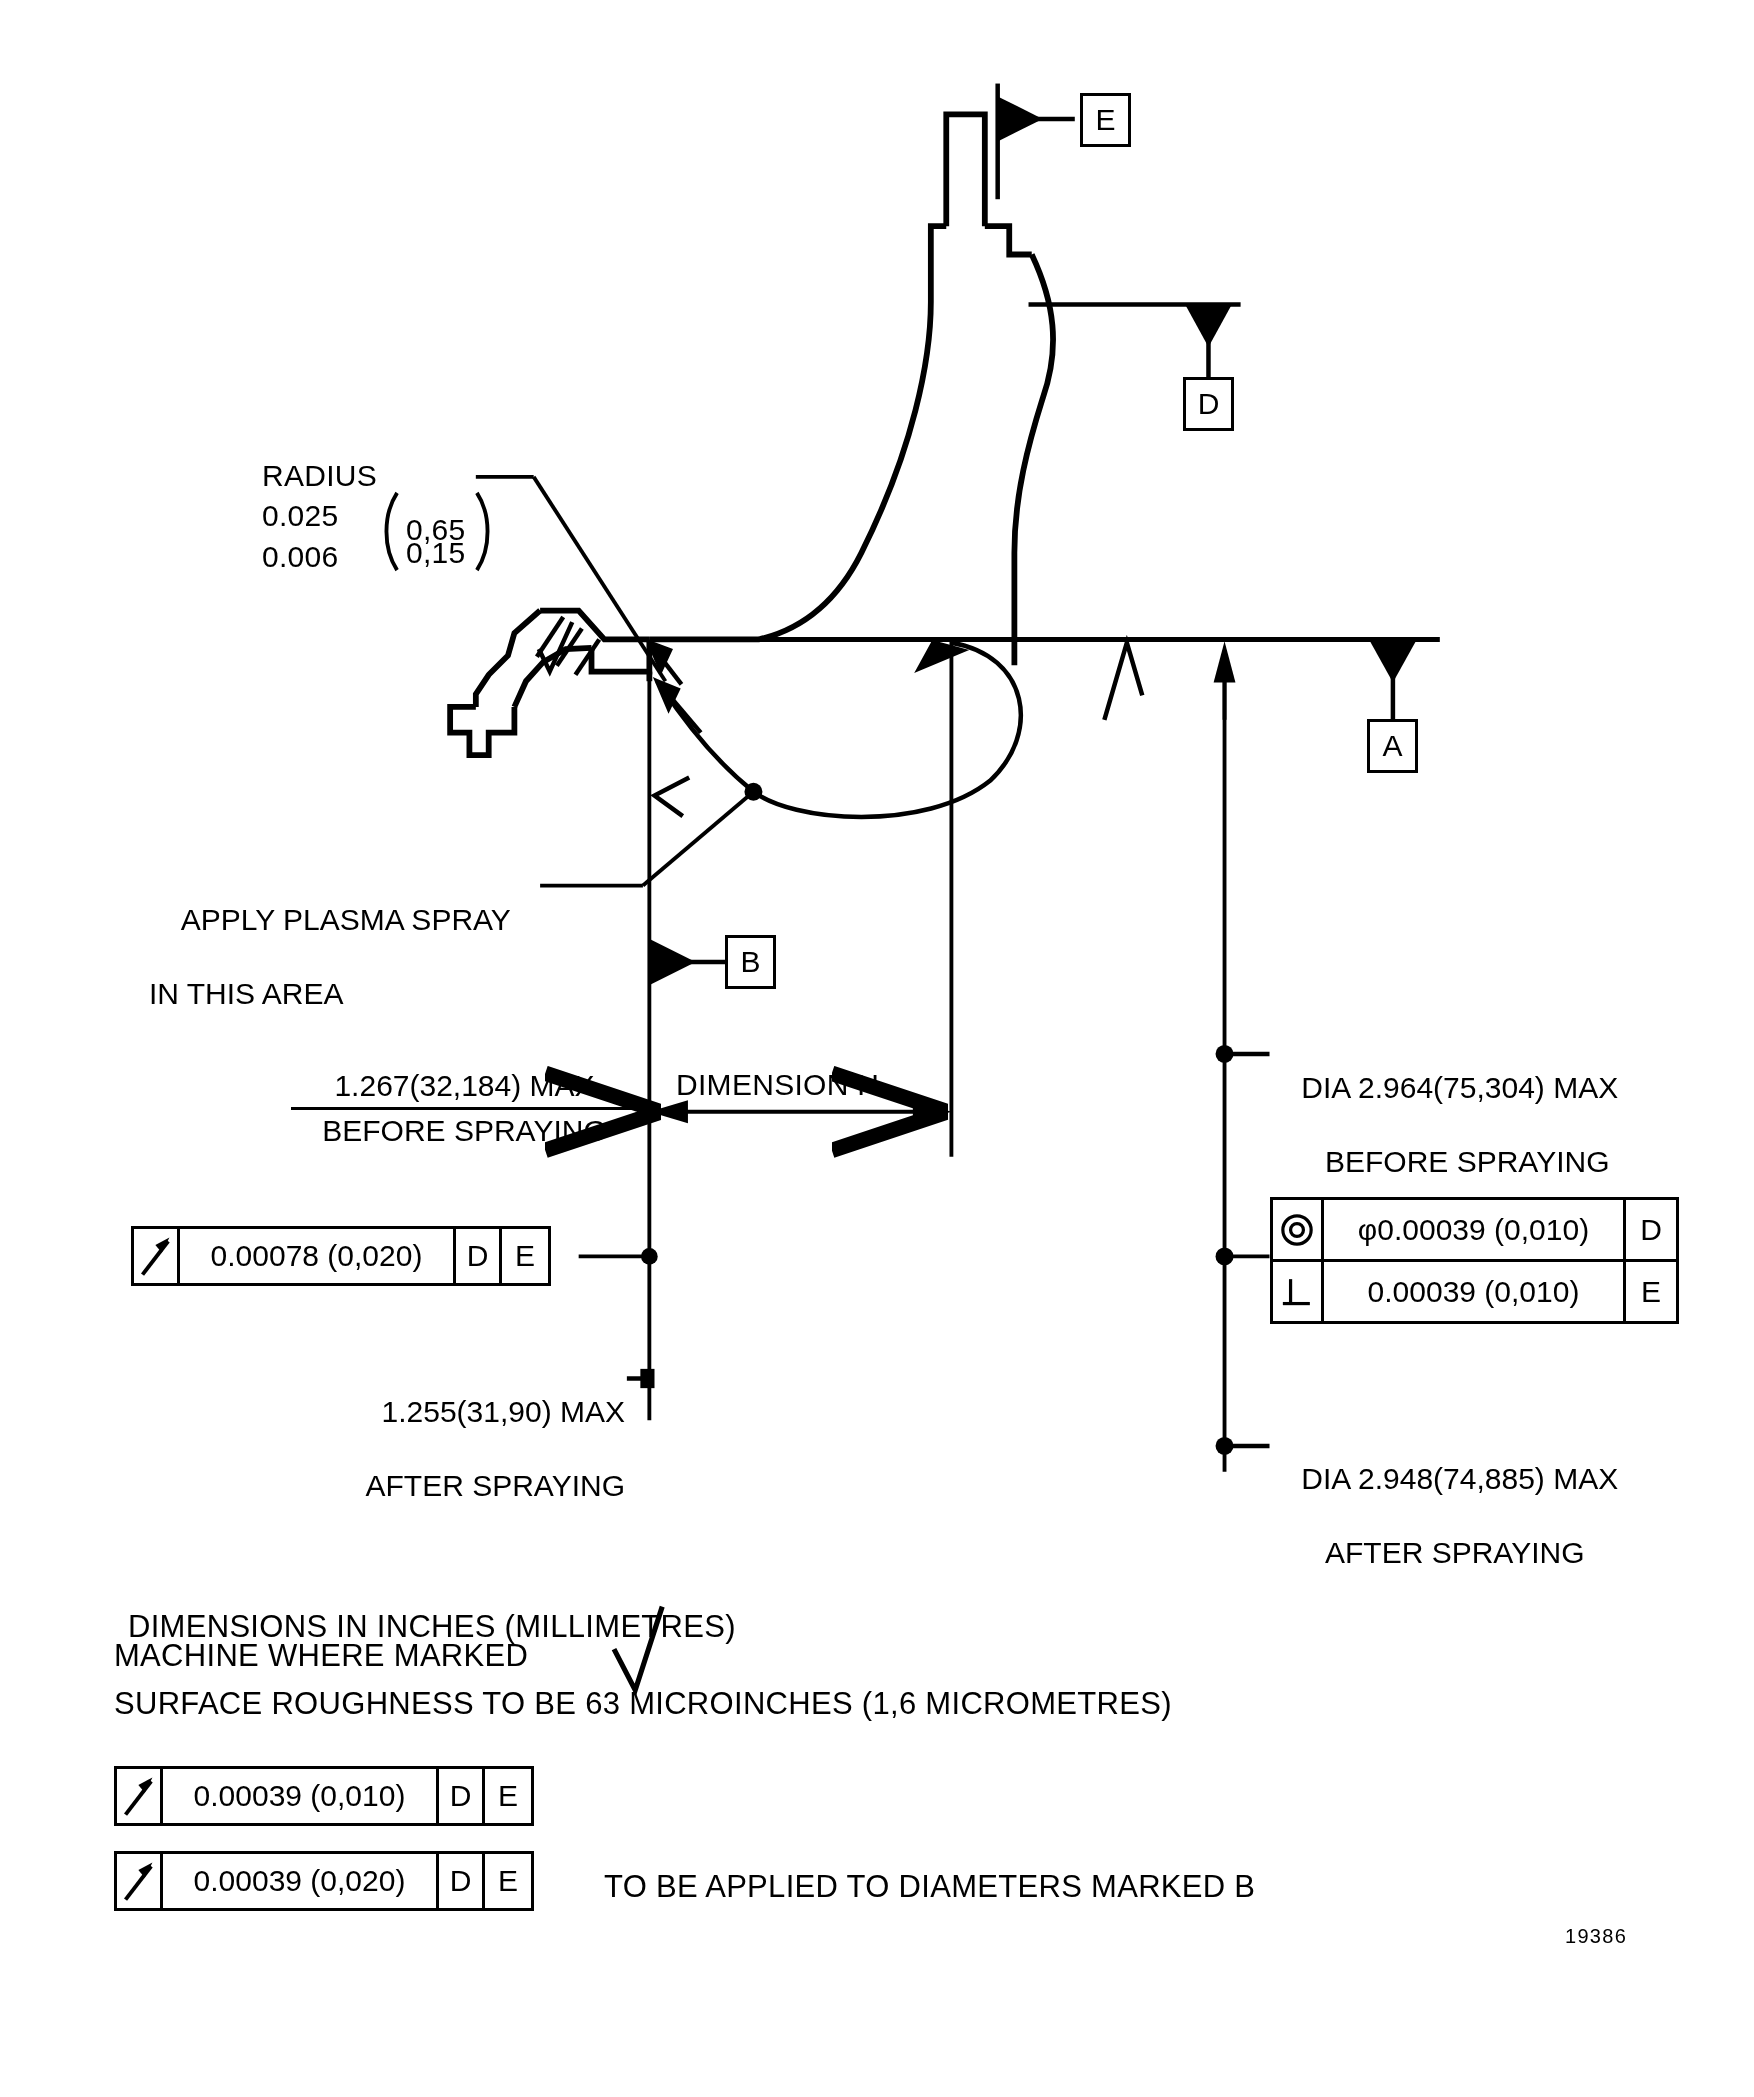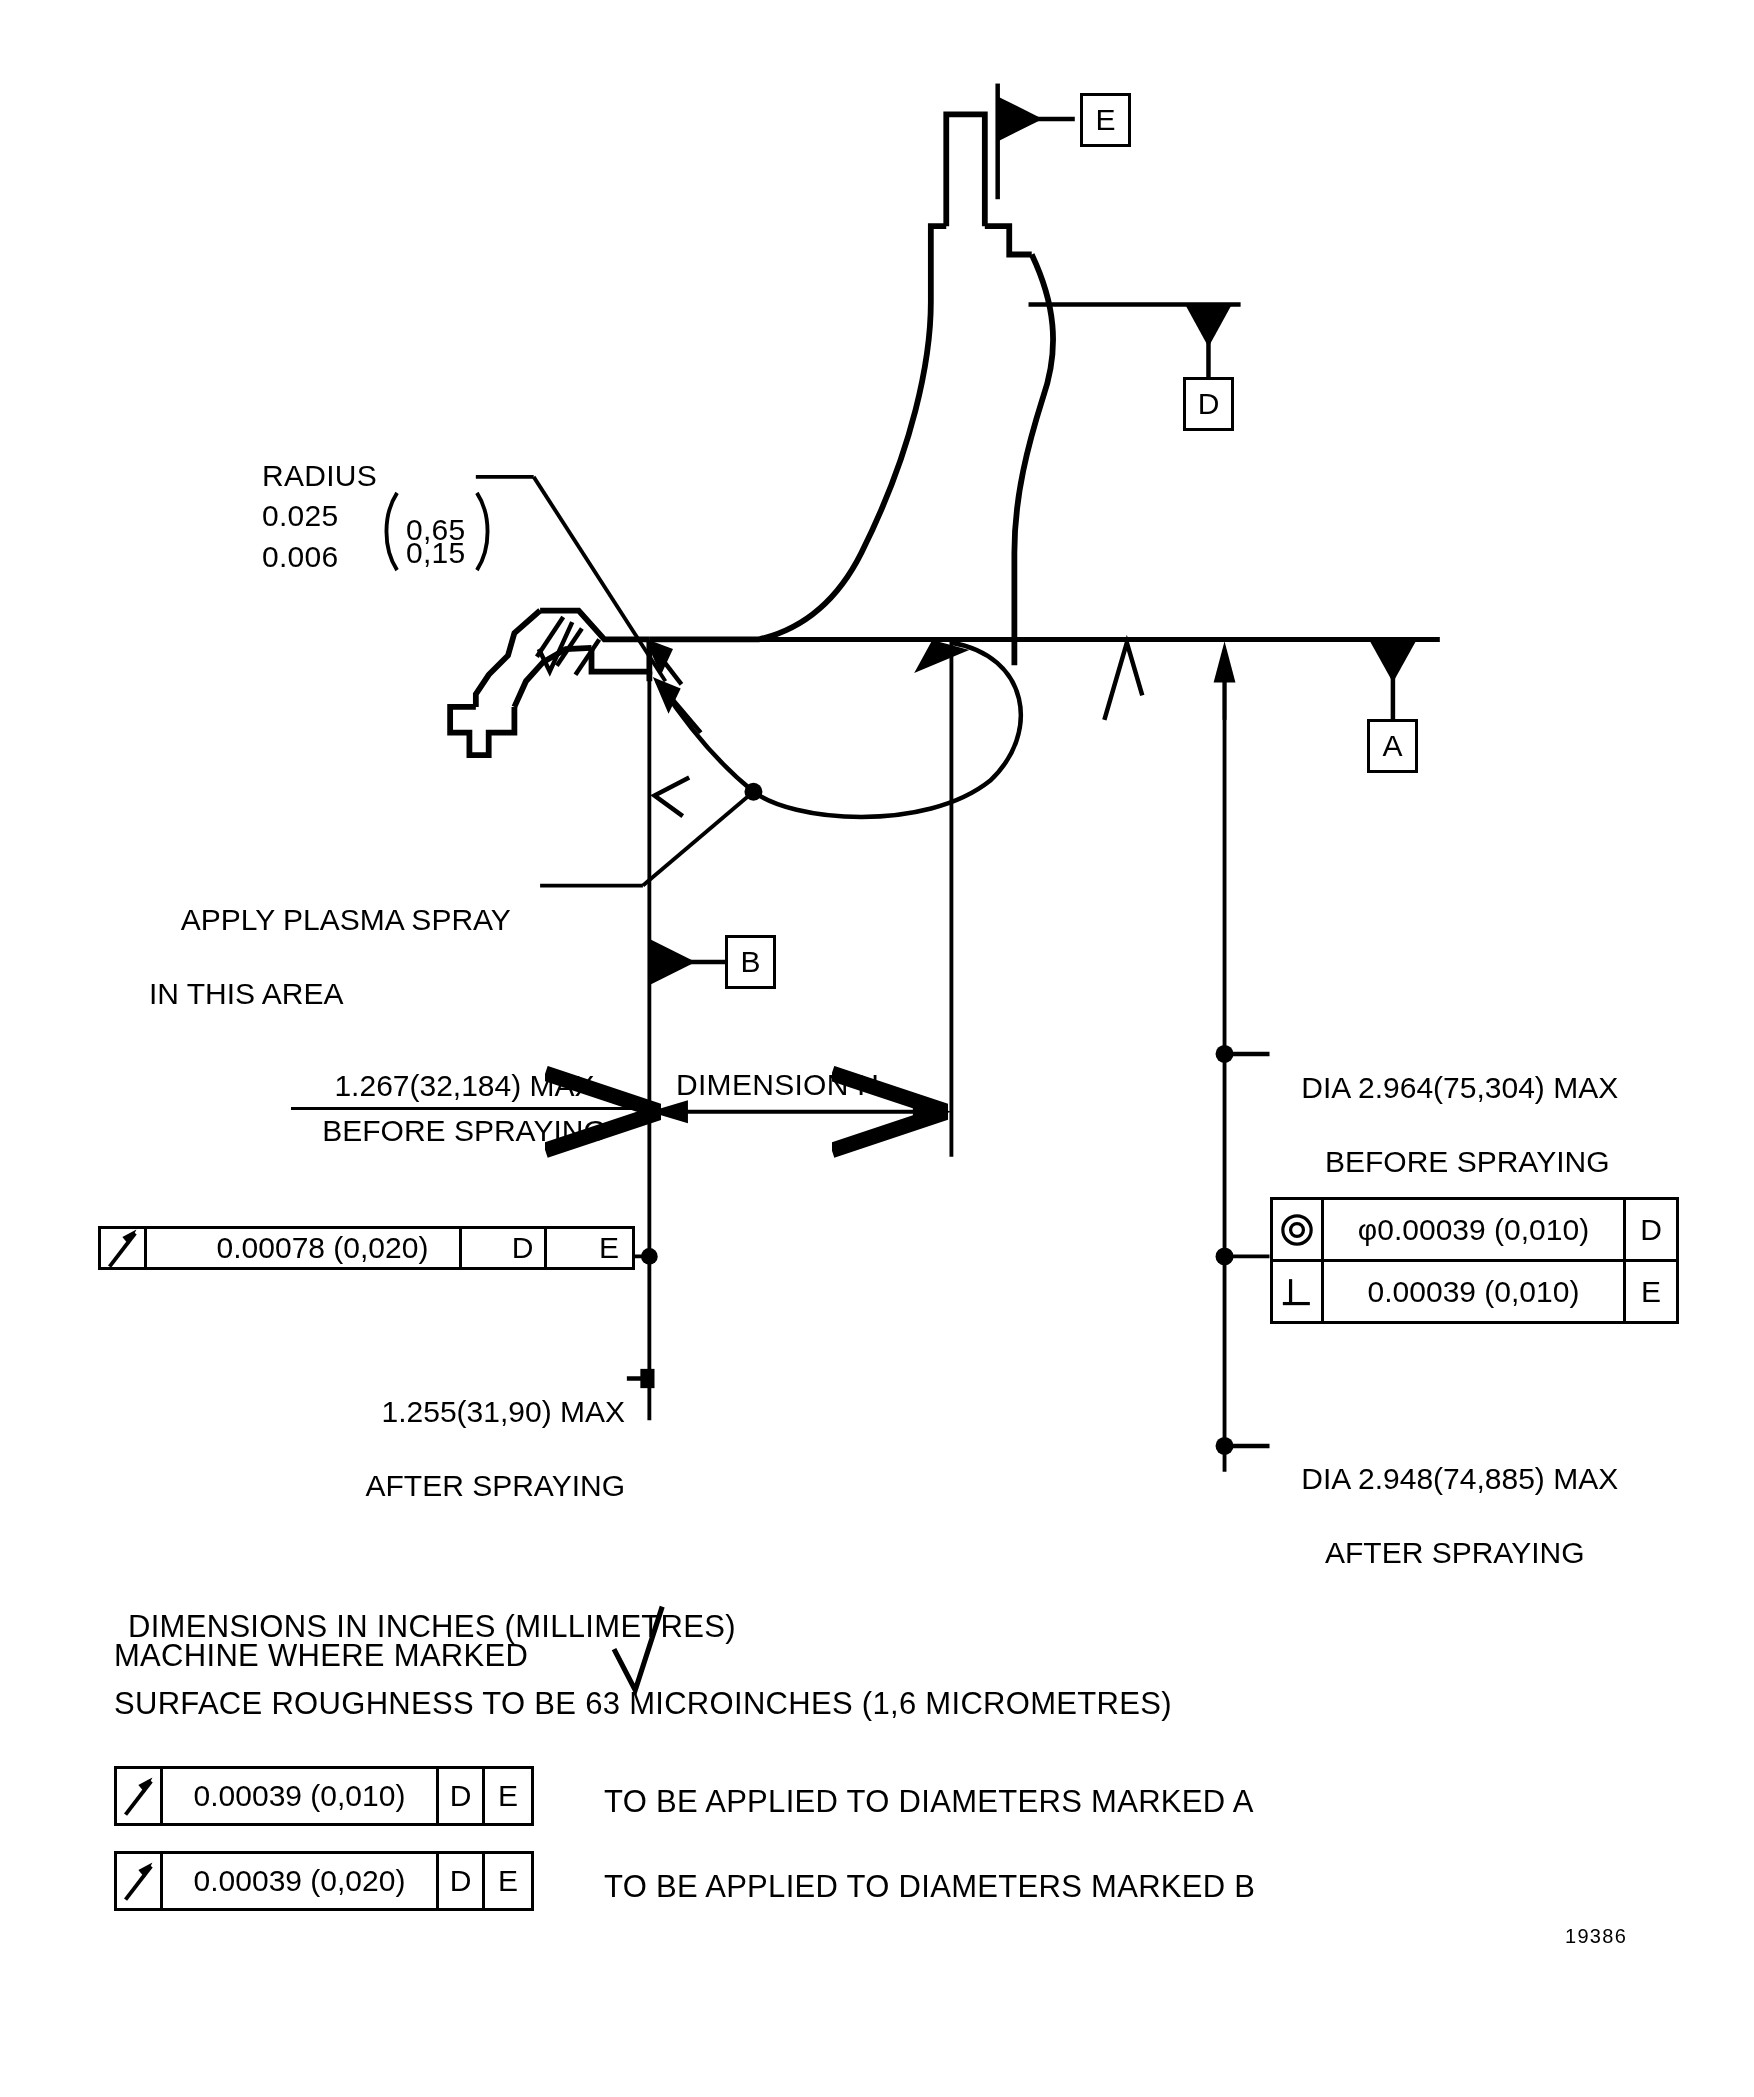--- a/index.html
+++ b/index.html
@@ -325,21 +325,21 @@
   <div class="twoline" style="left:1268px; top:1032px;">
     <span>DIA 2.964(75,304) MAX</span>
     <span class="l2" style="margin-left:57px;">BEFORE SPRAYING</span>
   </div>
 
   <div class="twoline" style="left:1268px; top:1423px;">
     <span>DIA 2.948(74,885) MAX</span>
     <span class="l2" style="margin-left:57px;">AFTER SPRAYING</span>
   </div>
 
-  <div class="fcf" style="left:98px; top:1226px; height:44px;gap:39px;">
+  <div class="fcf" style="left:131px; top:1226px; height:60px;">
     <div class="cell sym">
       <svg class="sym-svg" width="40" height="50" viewBox="0 0 62 78">
         <line x1="10" y1="68" x2="50" y2="16" stroke="#000" stroke-width="6"></line>
         <path d="M52,10 L40,34 L30,22 Z" fill="#000"></path>
       </svg>
     </div>
     <div class="cell tolcell">0.00078 (0,020)</div>
     <div class="cell dat">D</div>
     <div class="cell dat">E</div>
   </div>
@@ -377,21 +377,20 @@
     <div class="cell sym">
       <svg class="sym-svg" width="40" height="50" viewBox="0 0 62 78">
         <line x1="10" y1="68" x2="50" y2="16" stroke="#000" stroke-width="6"></line>
         <path d="M52,10 L40,34 L30,22 Z" fill="#000"></path>
       </svg>
     </div>
     <div class="cell tolcell">0.00039 (0,010)</div>
     <div class="cell dat">D</div>
     <div class="cell dat">E</div>
   </div>
-  <div class="txt t-big" style="left:604px; top:1782px;">TO BE APPLIED TO DIAMETERS MARKED A</div>
 
   <div class="fcf" style="left:114px; top:1851px; height:60px;">
     <div class="cell sym">
       <svg class="sym-svg" width="40" height="50" viewBox="0 0 62 78">
         <line x1="10" y1="68" x2="50" y2="16" stroke="#000" stroke-width="6"></line>
         <path d="M52,10 L40,34 L30,22 Z" fill="#000"></path>
       </svg>
     </div>
     <div class="cell tolcell">0.00039 (0,020)</div>
     <div class="cell dat">D</div>

